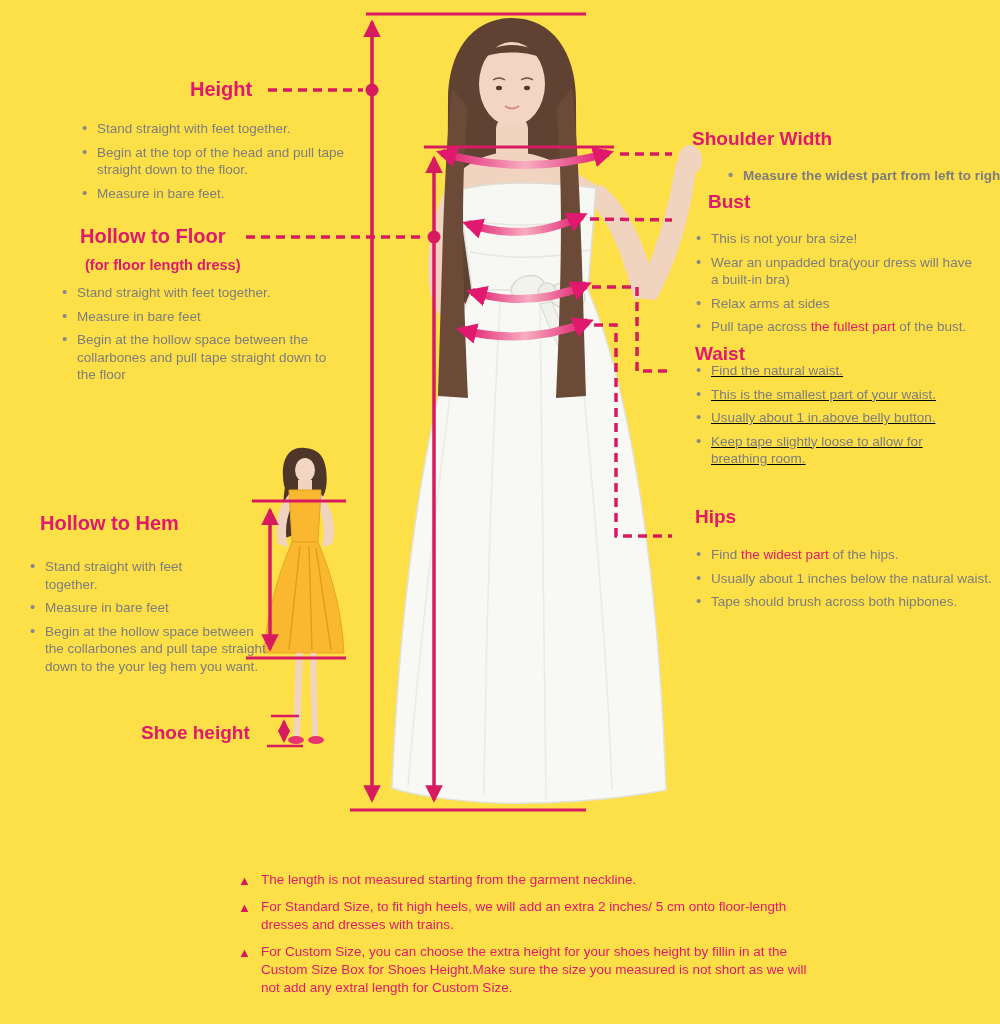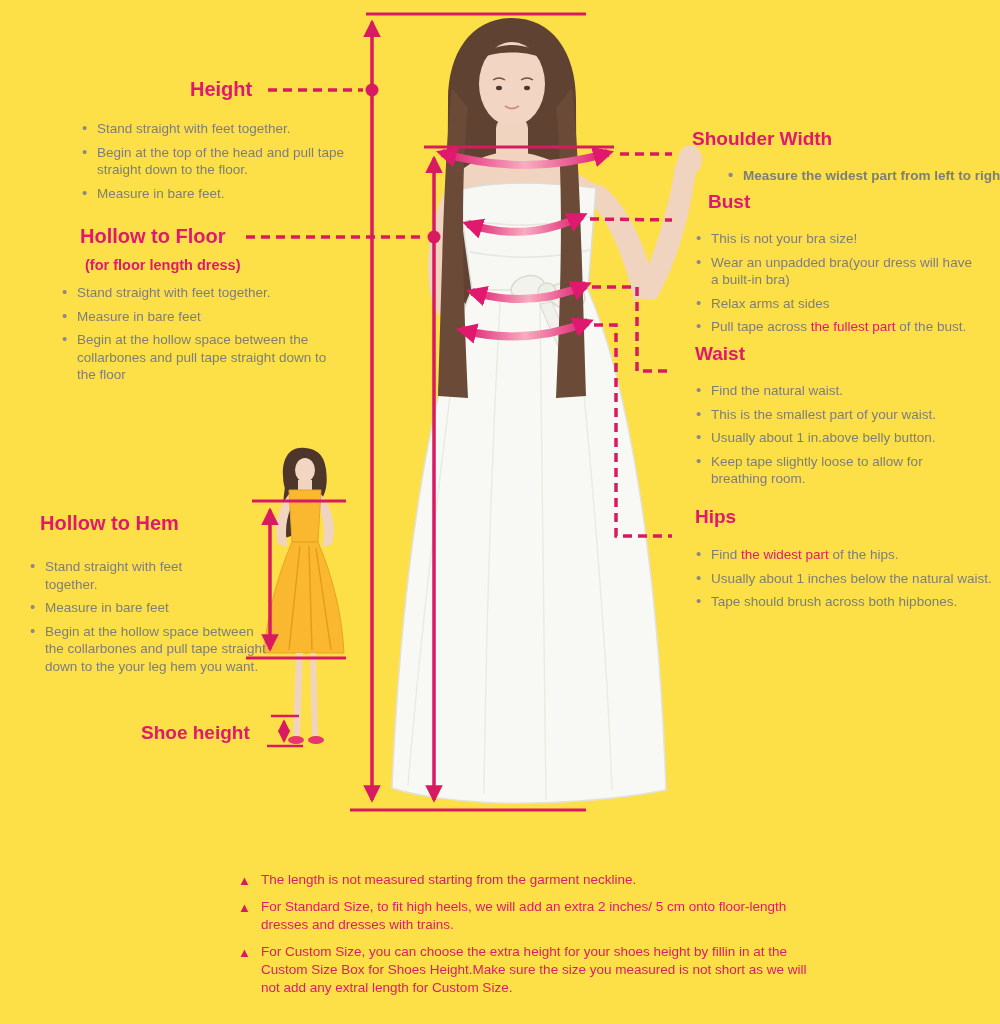--- a/index.html
+++ b/index.html
@@ -178,21 +178,21 @@
 
   <div class="abs sec-title small" style="left:692px;top:191px;margin-left:16px;">Bust</div>
   <ul class="bullets abs" style="left:676px;top:212px;width:318px;">
     <li>This is not your bra size!</li>
     <li style="width:272px;">Wear an unpadded bra(your dress will have a built-in bra)</li>
     <li>Relax arms at sides</li>
     <li><span>Pull tape across </span><span class="hl">the fullest part</span><span> of the bust.</span></li>
   </ul>
 
   <div class="abs sec-title small" style="left:695px;top:343px;">Waist</div>
-  <ul class="bullets abs" style="left:676px;top:364px;width:305px;">
+  <ul class="bullets abs" style="left:676px;top:344px;width:305px;text-decoration:underline;">
     <li>Find the natural waist.</li>
     <li>This is the smallest part of your waist.</li>
     <li>Usually about 1 in.above belly button.</li>
     <li style="width:262px;">Keep tape slightly loose to allow for breathing room.</li>
   </ul>
 
   <div class="abs sec-title small" style="left:695px;top:506px;">Hips</div>
   <ul class="bullets abs" style="left:676px;top:528px;width:310px;">
     <li><span>Find </span><span class="hl">the widest part</span><span> of the hips.</span></li>
     <li style="width:288px;">Usually about 1 inches below the natural waist.</li>

